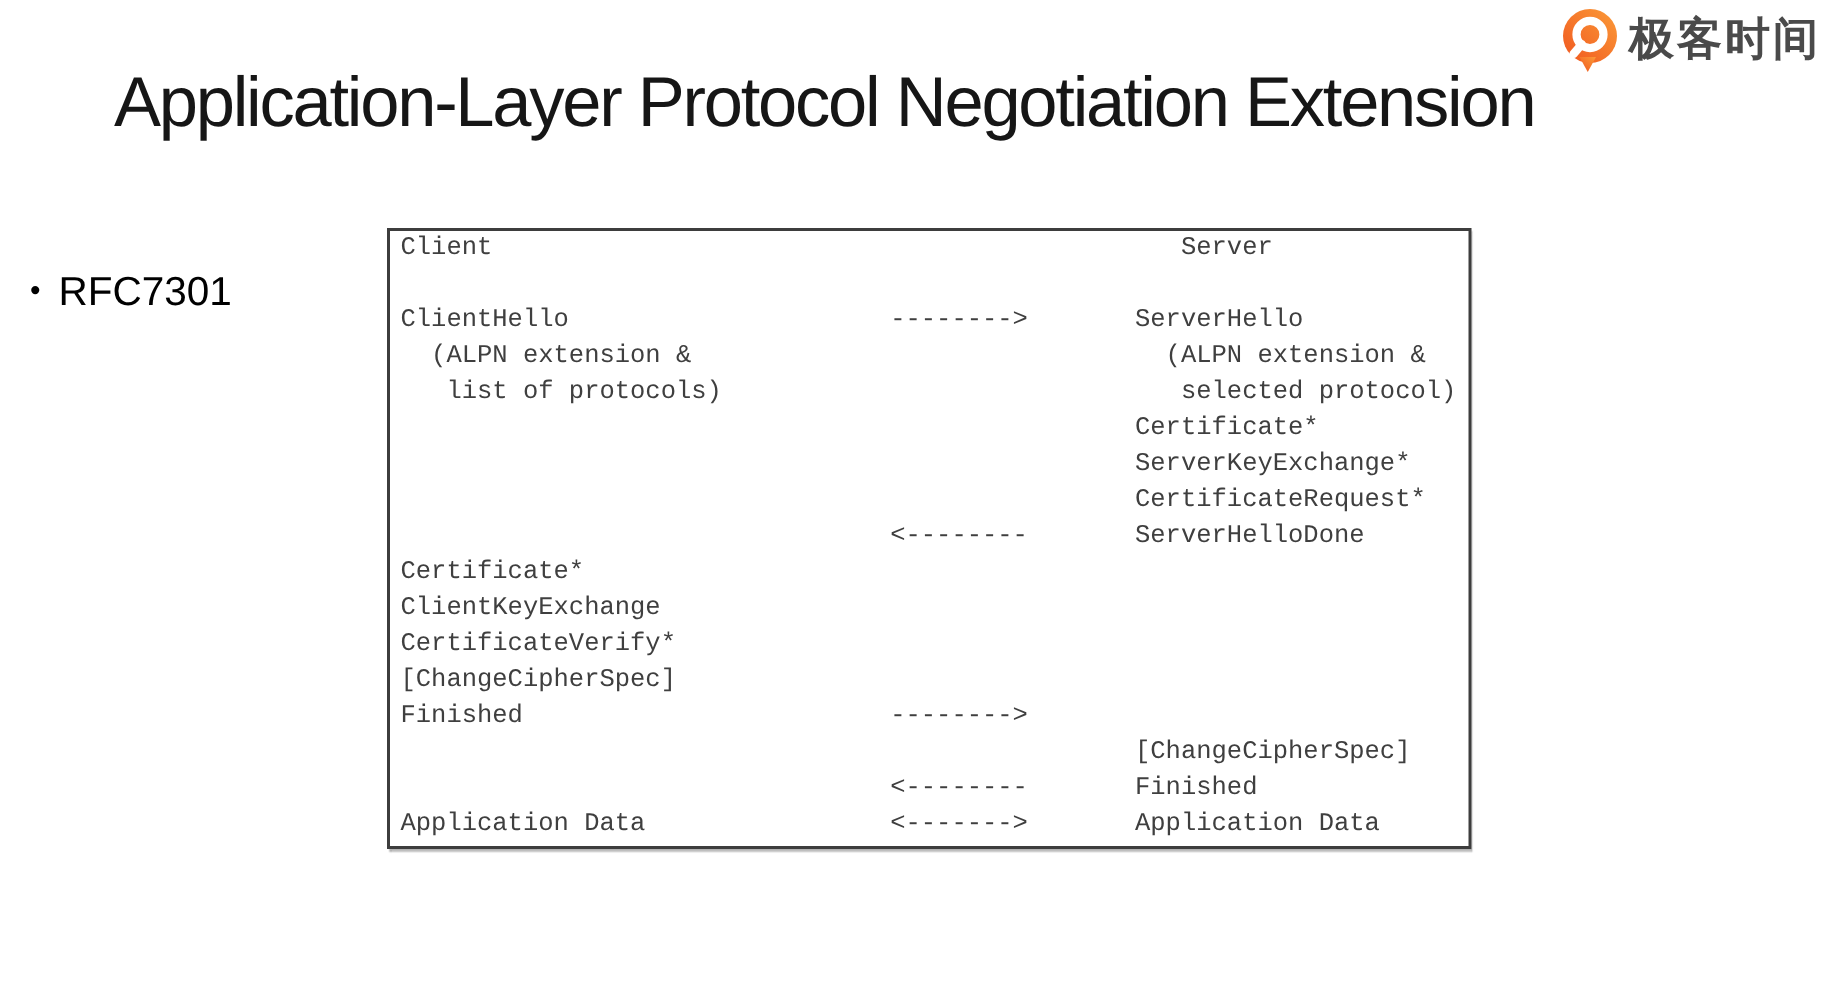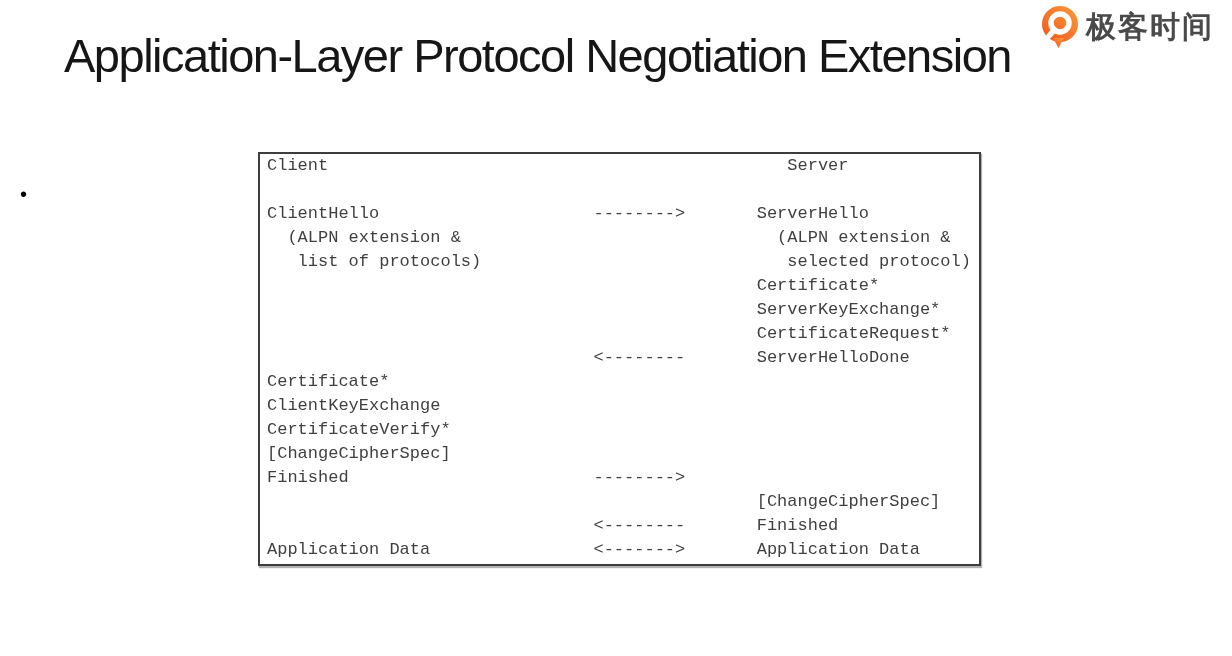--- a/index.html
+++ b/index.html
@@ -39,21 +39,21 @@
     color: #4a4a4a;
     letter-spacing: 2px;
     line-height: 44px;
     font-family: "Liberation Sans", "DejaVu Sans", sans-serif;
   }
   
   .title {
     position: absolute;
     left: 64px;
     top: 28px;
-    margin: 0;
+    margin: 12px;
     font-size: 47px;
     font-weight: 300;
     letter-spacing: -1.5px;
     color: #161616;
     white-space: nowrap;
     font-family: "Liberation Sans", sans-serif;
   }
   
   .bullet-row {
     position: absolute;
@@ -112,20 +112,21 @@
       <circle cx="20" cy="18" r="9" fill="none" stroke="#ffffff" stroke-width="5.5"></circle>
       <line x1="14.5" y1="24.5" x2="9" y2="31" stroke="#ffffff" stroke-width="5.5" stroke-linecap="round"></line>
     </svg>
     <span class="logo-text">极客时间</span>
   </div>
 
   <h1 class="title">Application-Layer Protocol Negotiation Extension</h1>
 
   <div class="bullet-row">
     <span class="bullet-marker">•</span>
+    <span class="bullet-label">RFC7301</span>
   </div>
 
   <pre class="diagram">Client                                             Server
 
 ClientHello                     --------&gt;       ServerHello
   (ALPN extension &amp;                               (ALPN extension &amp;
    list of protocols)                              selected protocol)
                                                 Certificate*
                                                 ServerKeyExchange*
                                                 CertificateRequest*

